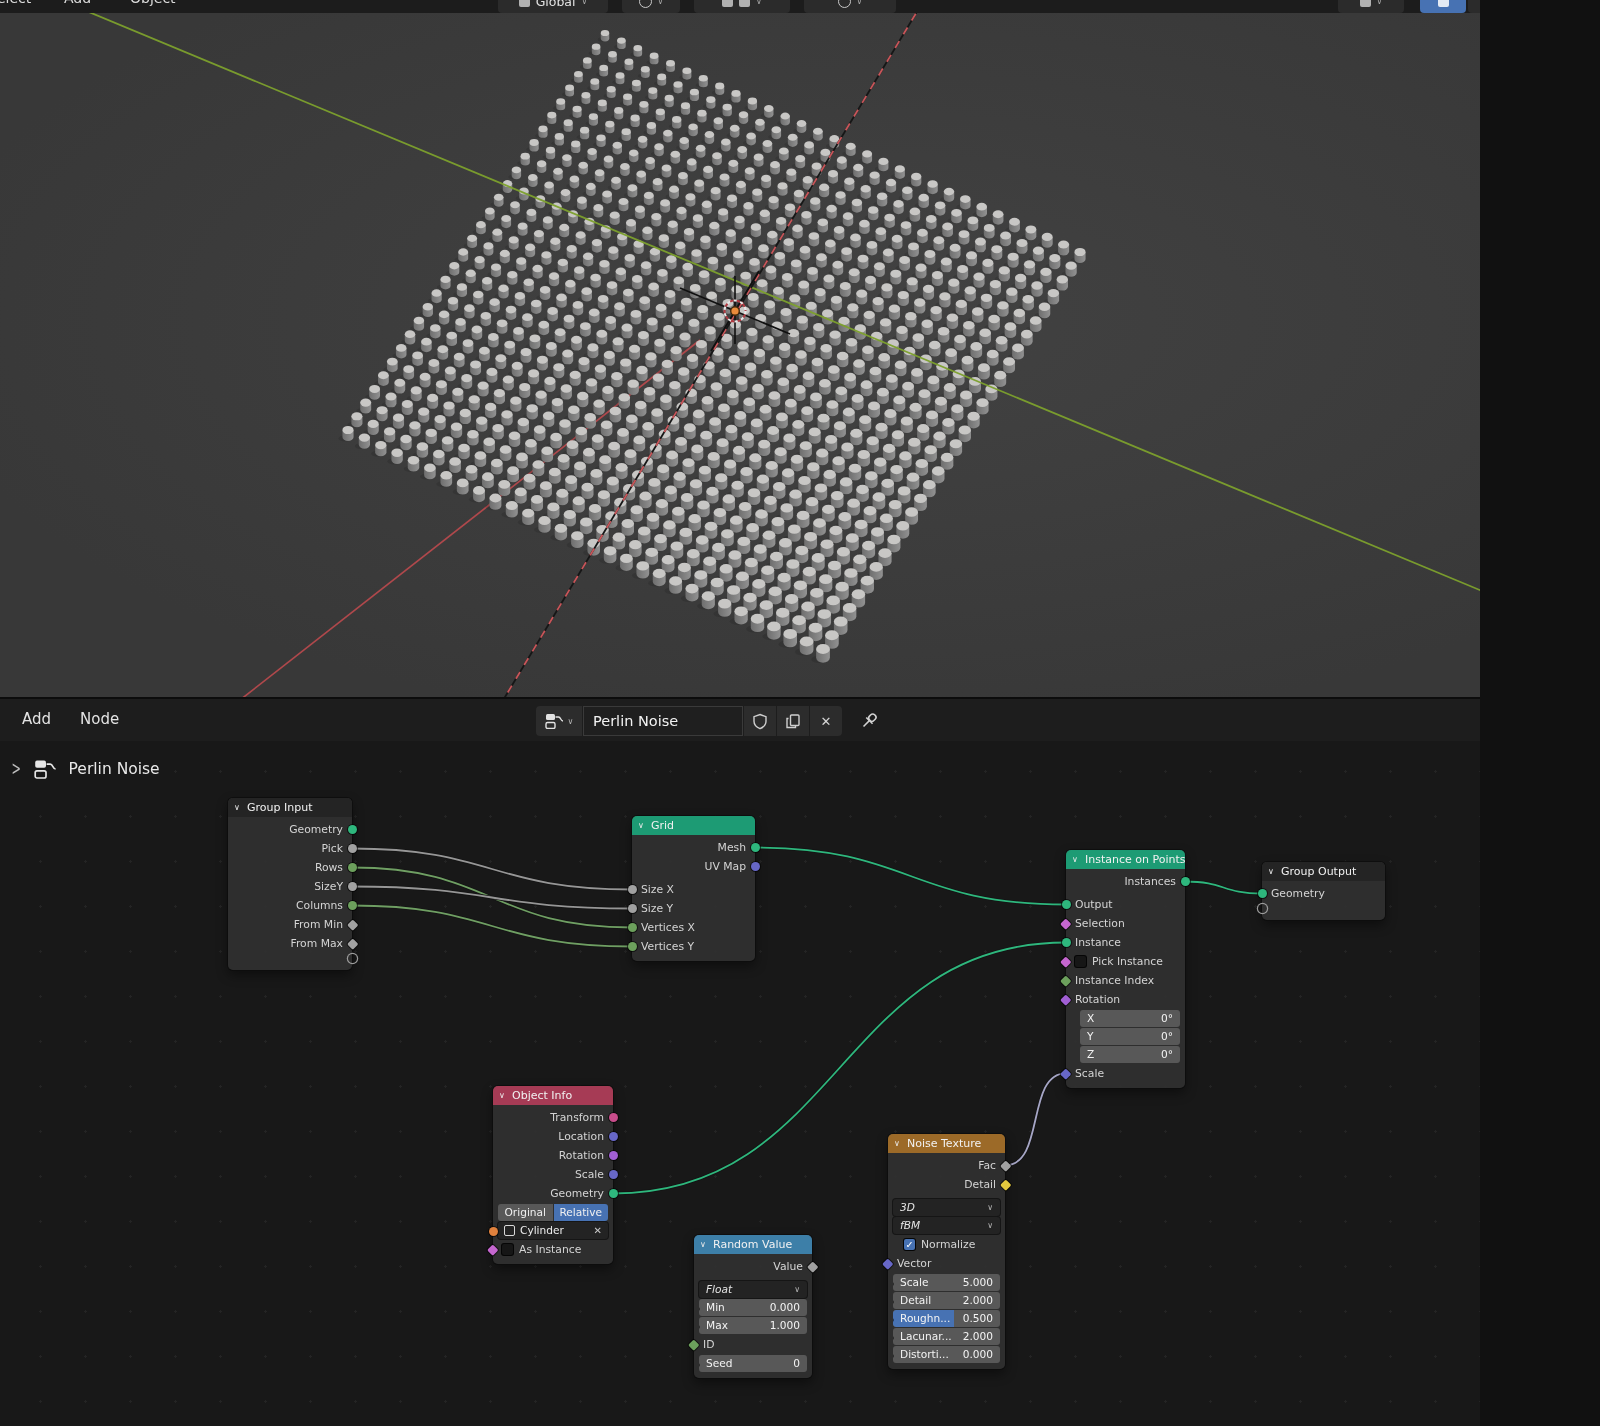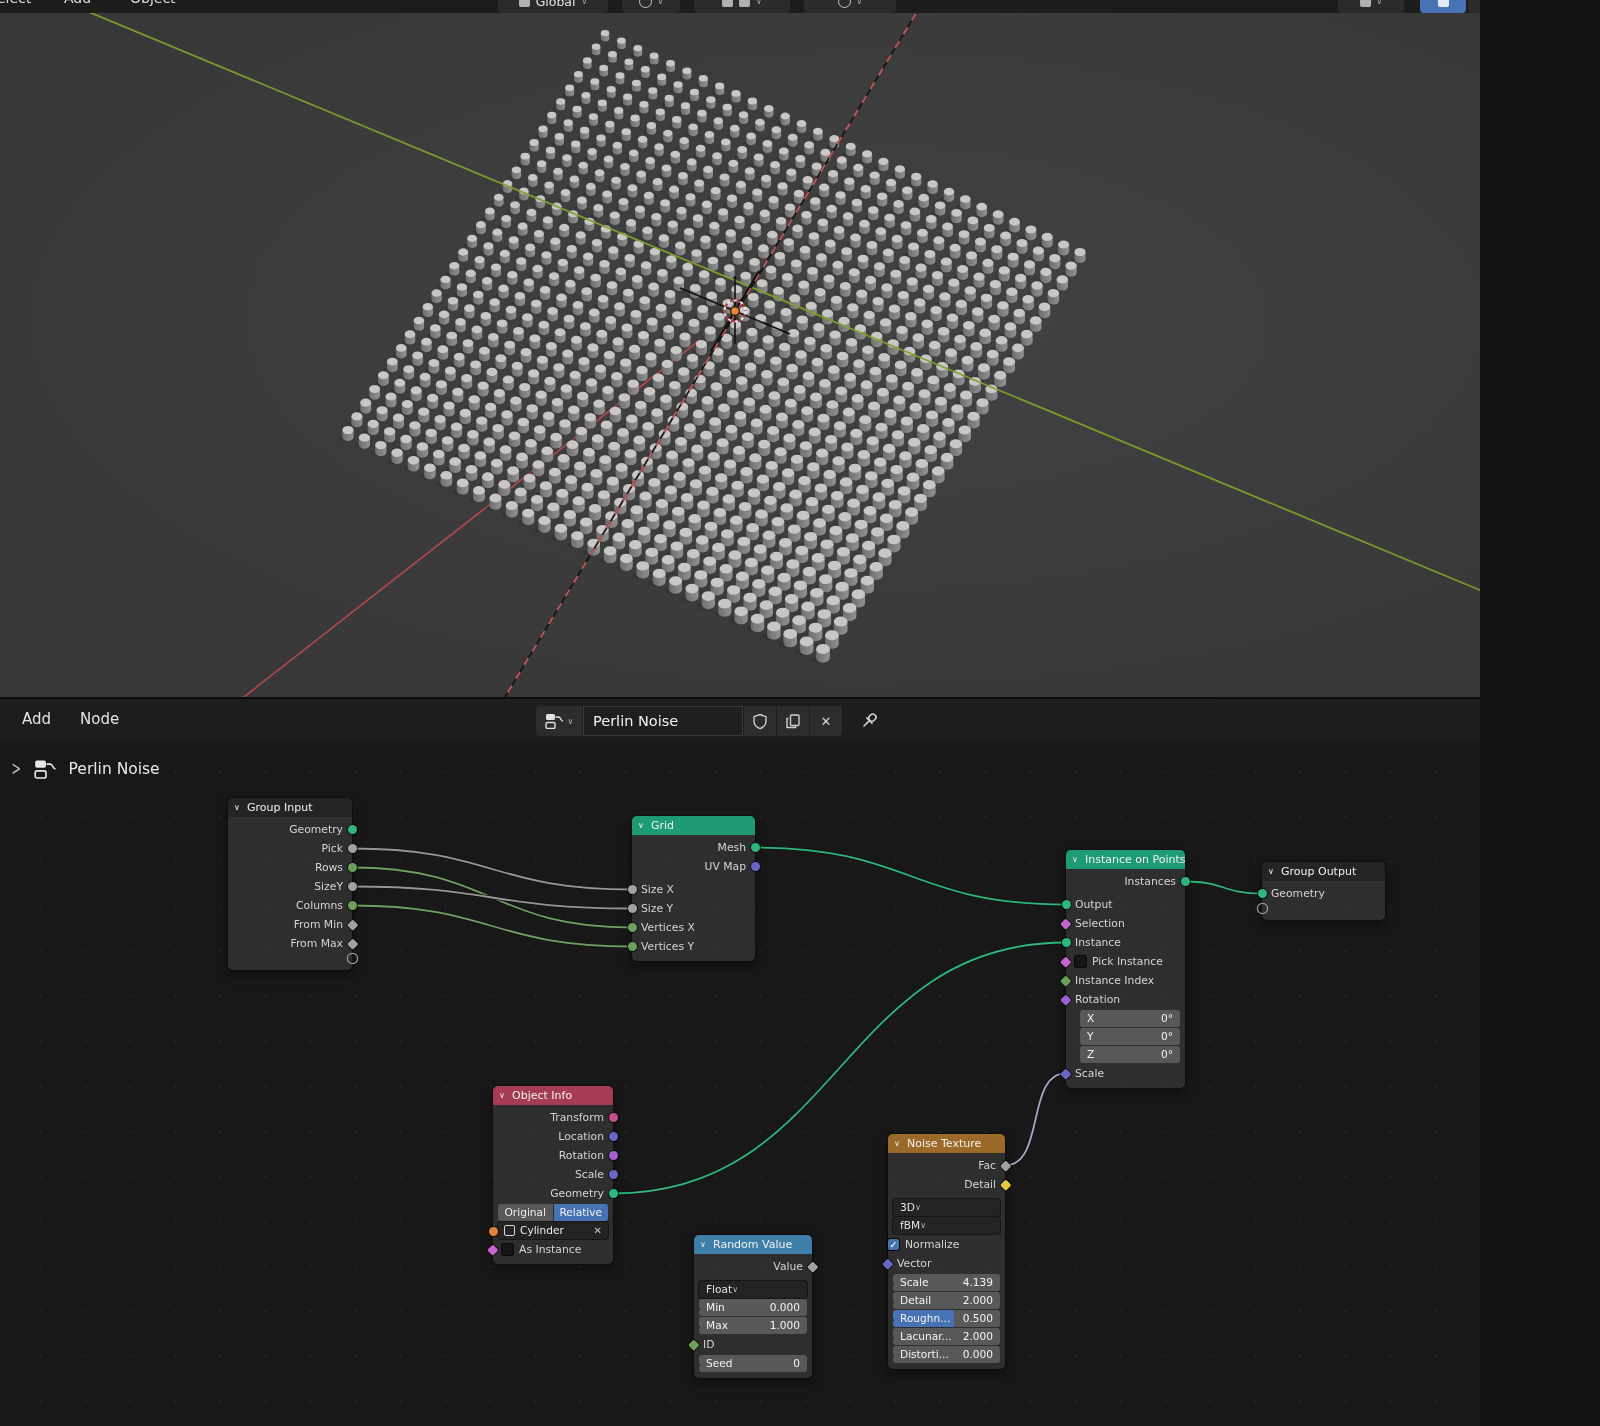--- a/index.html
+++ b/index.html
@@ -65,21 +65,21 @@
   .socket.diamond.in{left:-4px;} .socket.diamond.out{right:-4px;}
   .wrow .socket.in{left:-9.5px;} .wrow .socket.diamond.in{left:-9px;}
   .socket.hollow{background:transparent !important;box-shadow:0 0 0 1.2px #9a9a9a;}
 
   .wrow{position:relative;height:17px;line-height:17px;margin:1px 5px;border-radius:3px;display:flex;align-items:center;white-space:nowrap;font-size:10.6px;}
   .wrow.field{background:#585858;color:#f3f3f3;padding:0 7px;overflow:hidden;}
   .wrow.field.indent{margin-left:14px;}
   .ffill{position:absolute;left:0;top:0;bottom:0;background:#4772b3;border-radius:3px 0 0 3px;}
   .flabel{position:relative;z-index:1;}
   .fval{position:relative;z-index:1;margin-left:auto;}
-  .wrow.drop{background:#232323;box-shadow:0 0 0 1px #151515;color:#e4e4e4;padding:0 7px;}
+  .wrow.drop{background:#232323;box-shadow:0 0 0 1px #151515;color:#e4e4e4;padding:0 7px;justify-content:space-between;font-style:italic;}
   .dchev{font-size:8px;color:#b5b5b5;}
   .trow{display:flex;height:17px;line-height:17px;margin:1px 5px;text-align:center;color:#f0f0f0;font-size:10.6px;}
   .topt{flex:1;background:#585858;}
   .topt:first-child{border-radius:3px 0 0 3px;}
   .topt:last-child{border-radius:0 3px 3px 0;}
   .topt.on{background:#4772b3;}
   .topt + .topt{margin-left:1px;}
   .wrow.objf{background:#232323;box-shadow:0 0 0 1px #151515;color:#ececec;padding:0 6px;gap:5px;}
   .obj-ic{width:9px;height:9px;border:1.2px solid #d8d8d8;border-radius:2px;flex:none;}
   .obj-x{margin-left:auto;color:#c9c9c9;font-size:10px;}
@@ -1250,28 +1250,28 @@
           <div class="nrow out"><span class="nlabel">Detail</span><span class="socket out diamond" style="background: rgb(227, 201, 62);"></span></div>
           <div class="ngap"></div>
           <div class="wrow drop">
             <span>3D</span>
             <span class="dchev">∨</span>
           </div>
           <div class="wrow drop">
             <span>fBM</span>
             <span class="dchev">∨</span>
           </div>
-          <div class="nrow checkrow" style="padding-left: 0;">
+          <div class="nrow checkrow" style="padding-left: 16px;">
             <span class="cbox on"></span>
             <span class="nlabel">Normalize</span>
           </div>
           <div class="nrow"><span class="socket in diamond" style="background: rgb(103, 103, 199);"></span><span class="nlabel">Vector</span></div>
           <div class="wrow field">
             <span class="flabel">Scale</span>
-            <span class="fval">4.139</span>
+            <span class="fval">5.000</span>
             <span class="socket in diamond" style="background: rgb(161, 161, 161);"></span>
           </div>
           <div class="wrow field">
             <span class="flabel">Detail</span>
             <span class="fval">2.000</span>
             <span class="socket in diamond" style="background: rgb(161, 161, 161);"></span>
           </div>
           <div class="wrow field">
             <span class="ffill" style="width: 57%;"></span>
             <span class="flabel">Roughn...</span>

